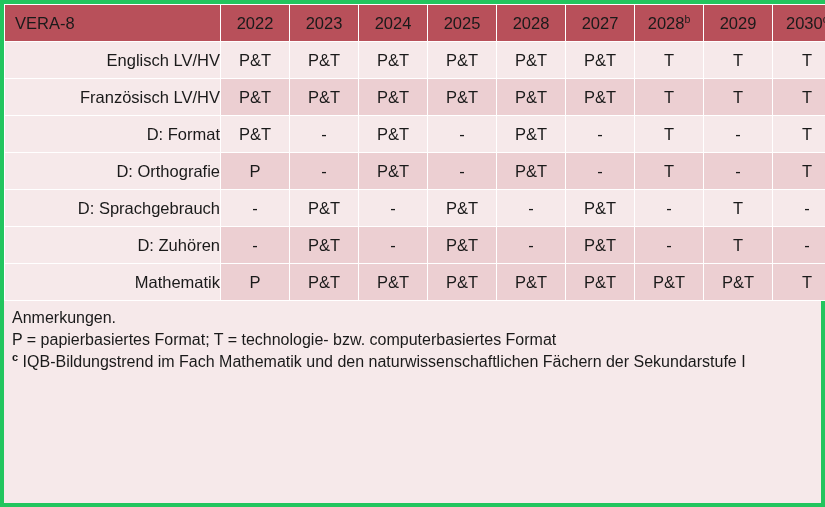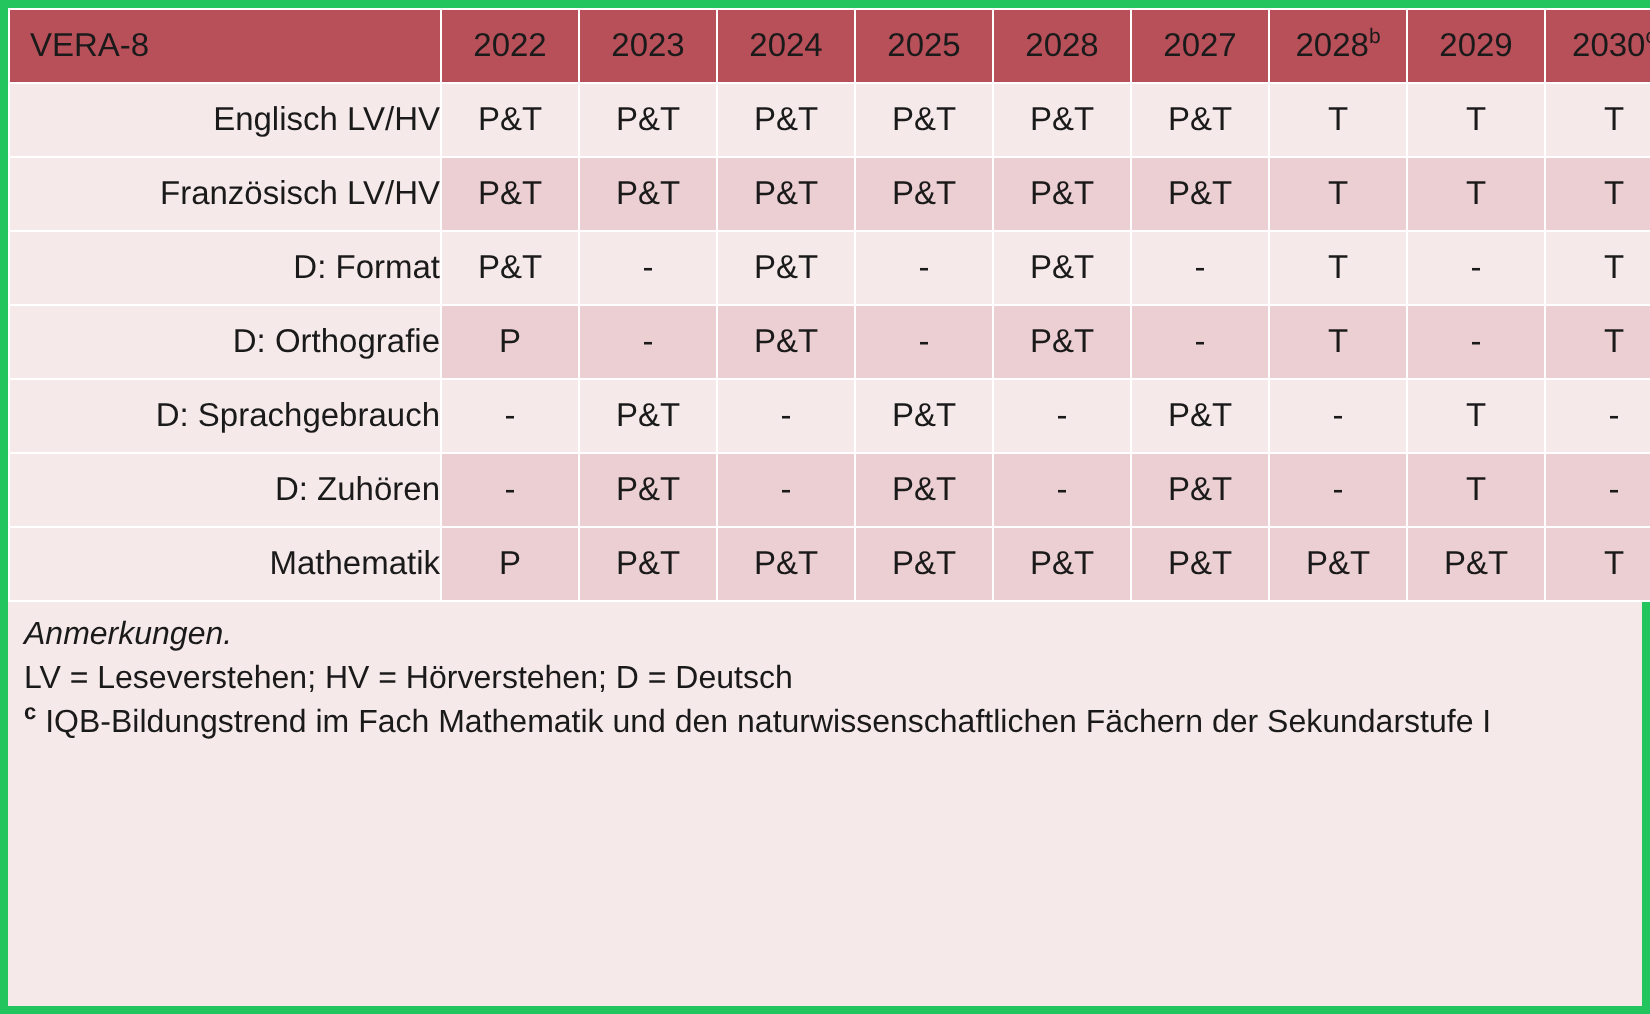--- a/index.html
+++ b/index.html
@@ -69,21 +69,20 @@
     color: #b8505a;
   }
   .notes {
     background: #f6e9ea;
     padding: 6px 8px 8px 8px;
     font-size: 16px;
     color: #1a1a1a;
     line-height: 1.38;
   }
   .notes .italic {
-    font-style: italic;
   }
   .notes .line {
     white-space: nowrap;
   }
   .notes .line.wrap {
     white-space: normal;
   }
   .notes sup {
     font-size: 11px;
     vertical-align: super;
@@ -193,16 +192,16 @@
         <td>P&amp;T</td>
         <td>P&amp;T</td>
         <td>P&amp;T</td>
         <td class="tcell">T</td>
       </tr>
     </tbody>
   </table>
 
   <div class="notes">
     <div class="line italic">Anmerkungen.</div>
-    <div class="line">LV = Leseverstehen; HV = Hörverstehen; D = Deutsch</div>
+    <div class="line">P = papierbasiertes Format; T = technologie- bzw. computerbasiertes Format</div>
     <div class="line wrap"><sup>c</sup><span> IQB-Bildungstrend im Fach Mathematik und den naturwissenschaftlichen Fächern der Sekundarstufe I</span></div>
   </div>
 </div>
 
 </body></html>

